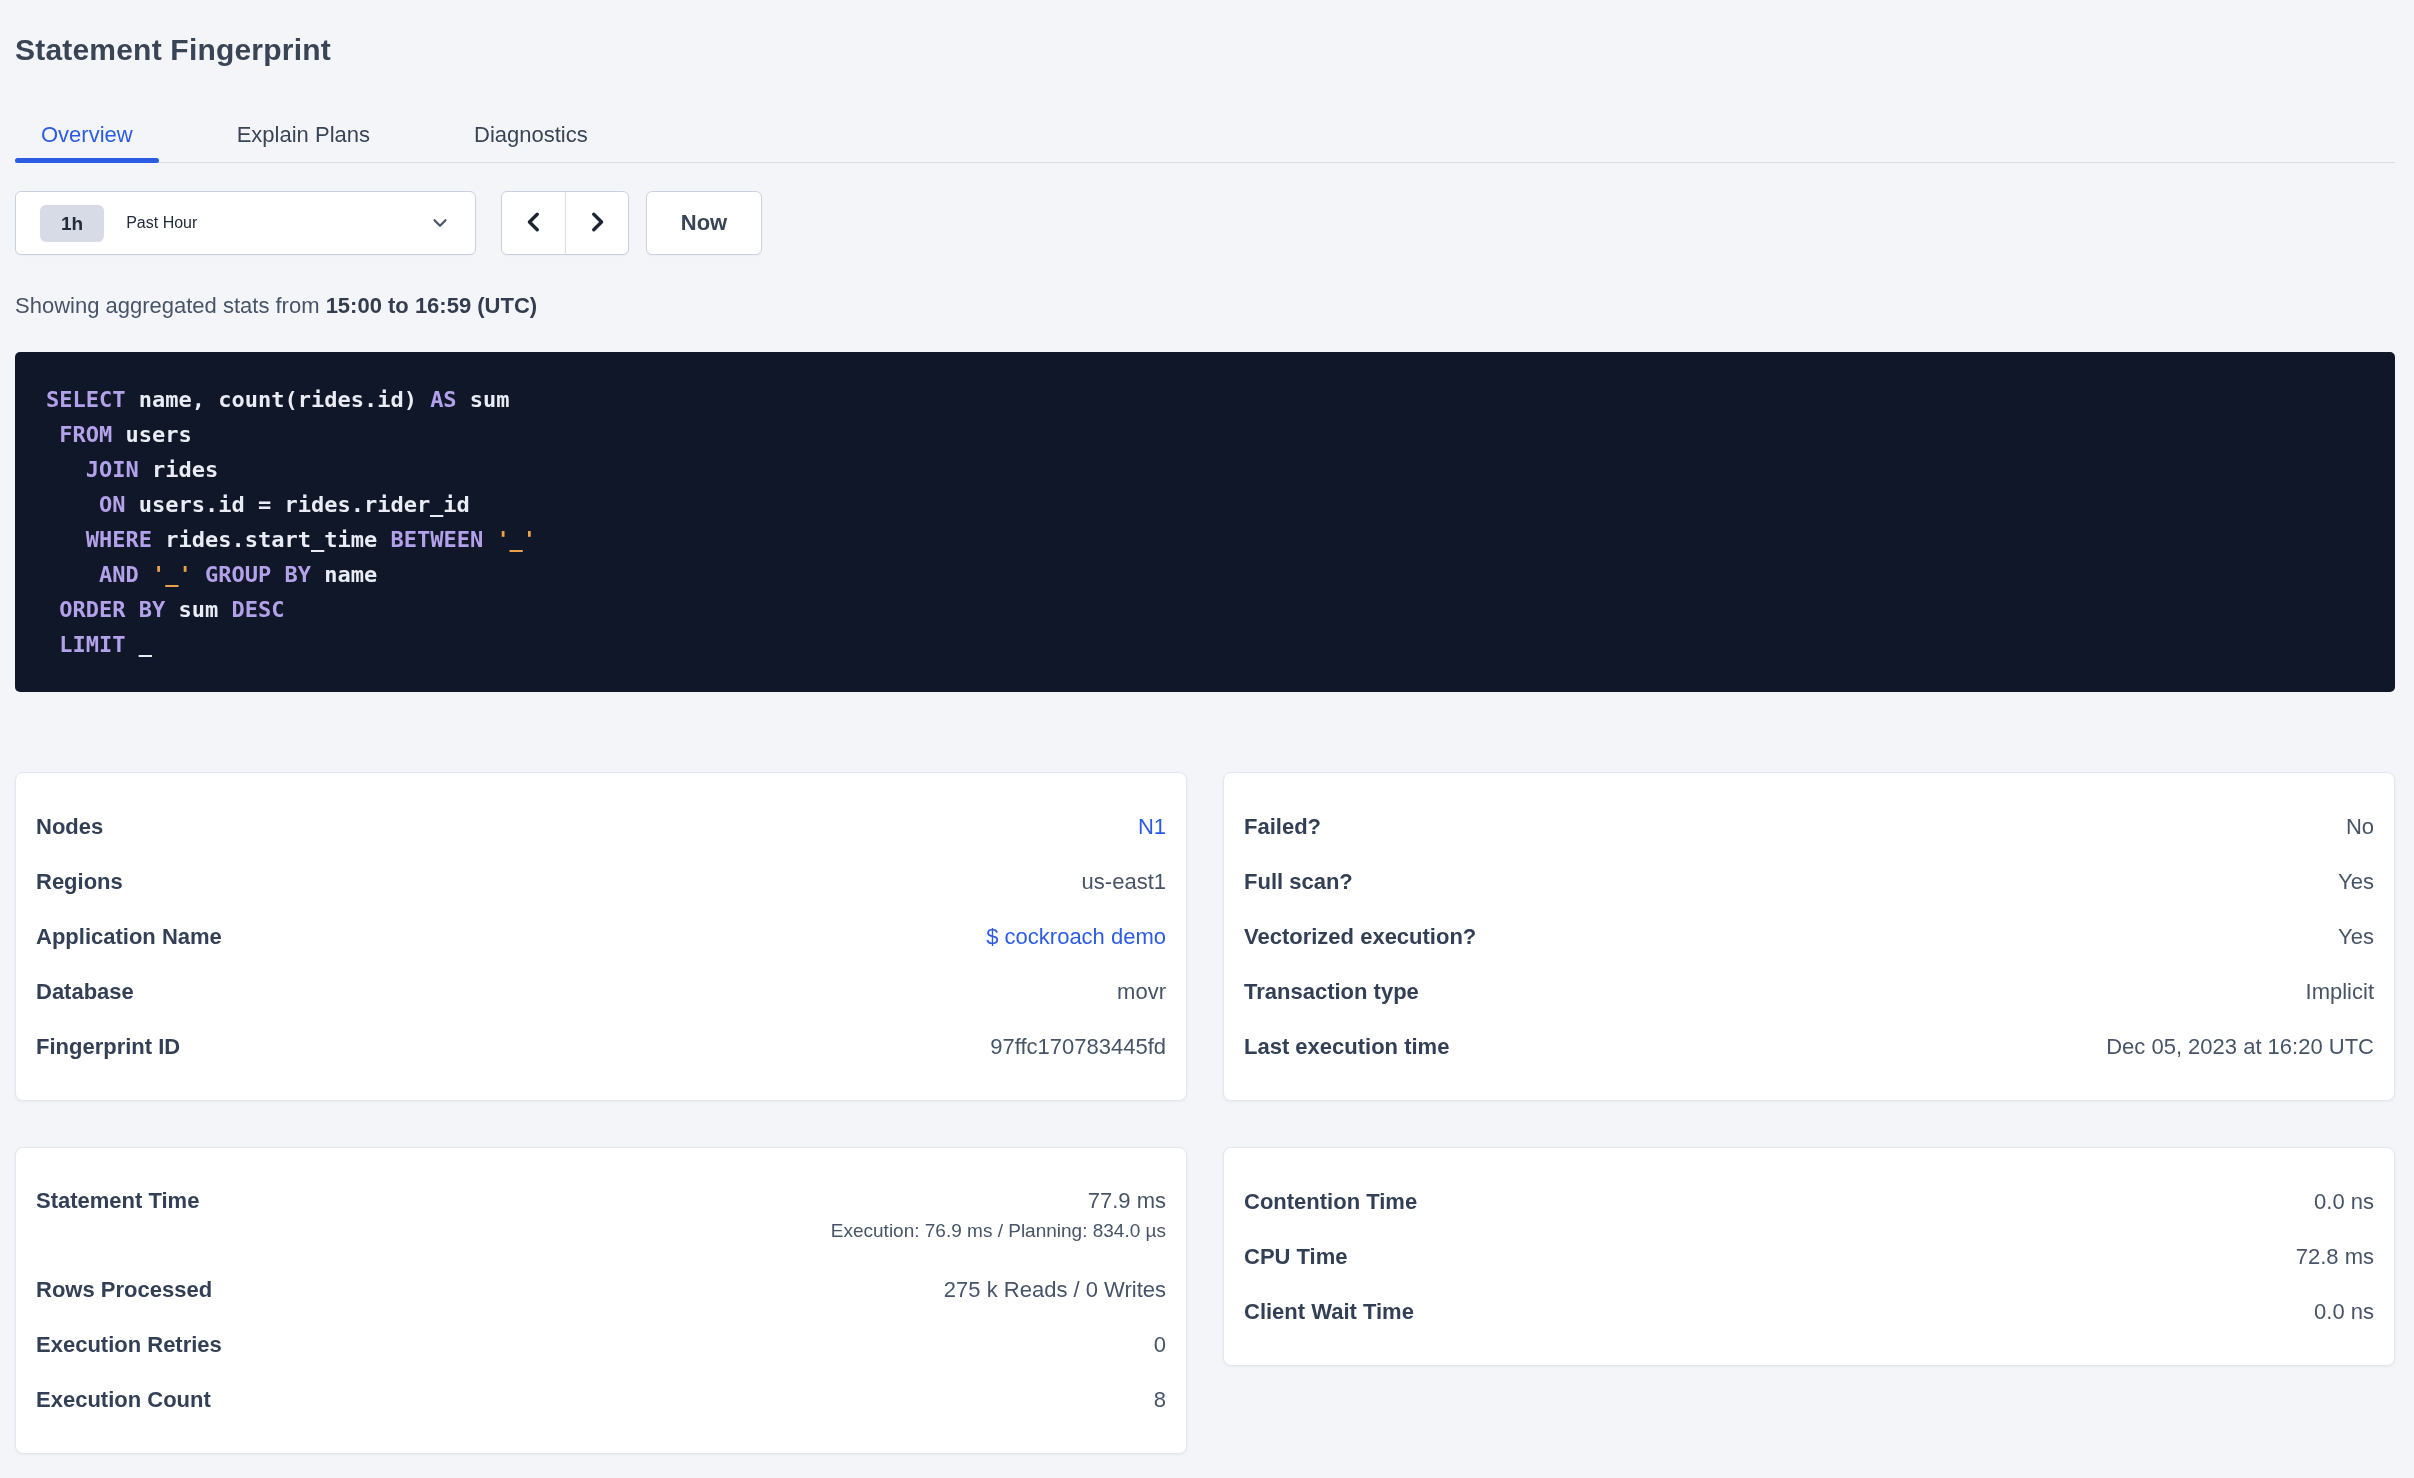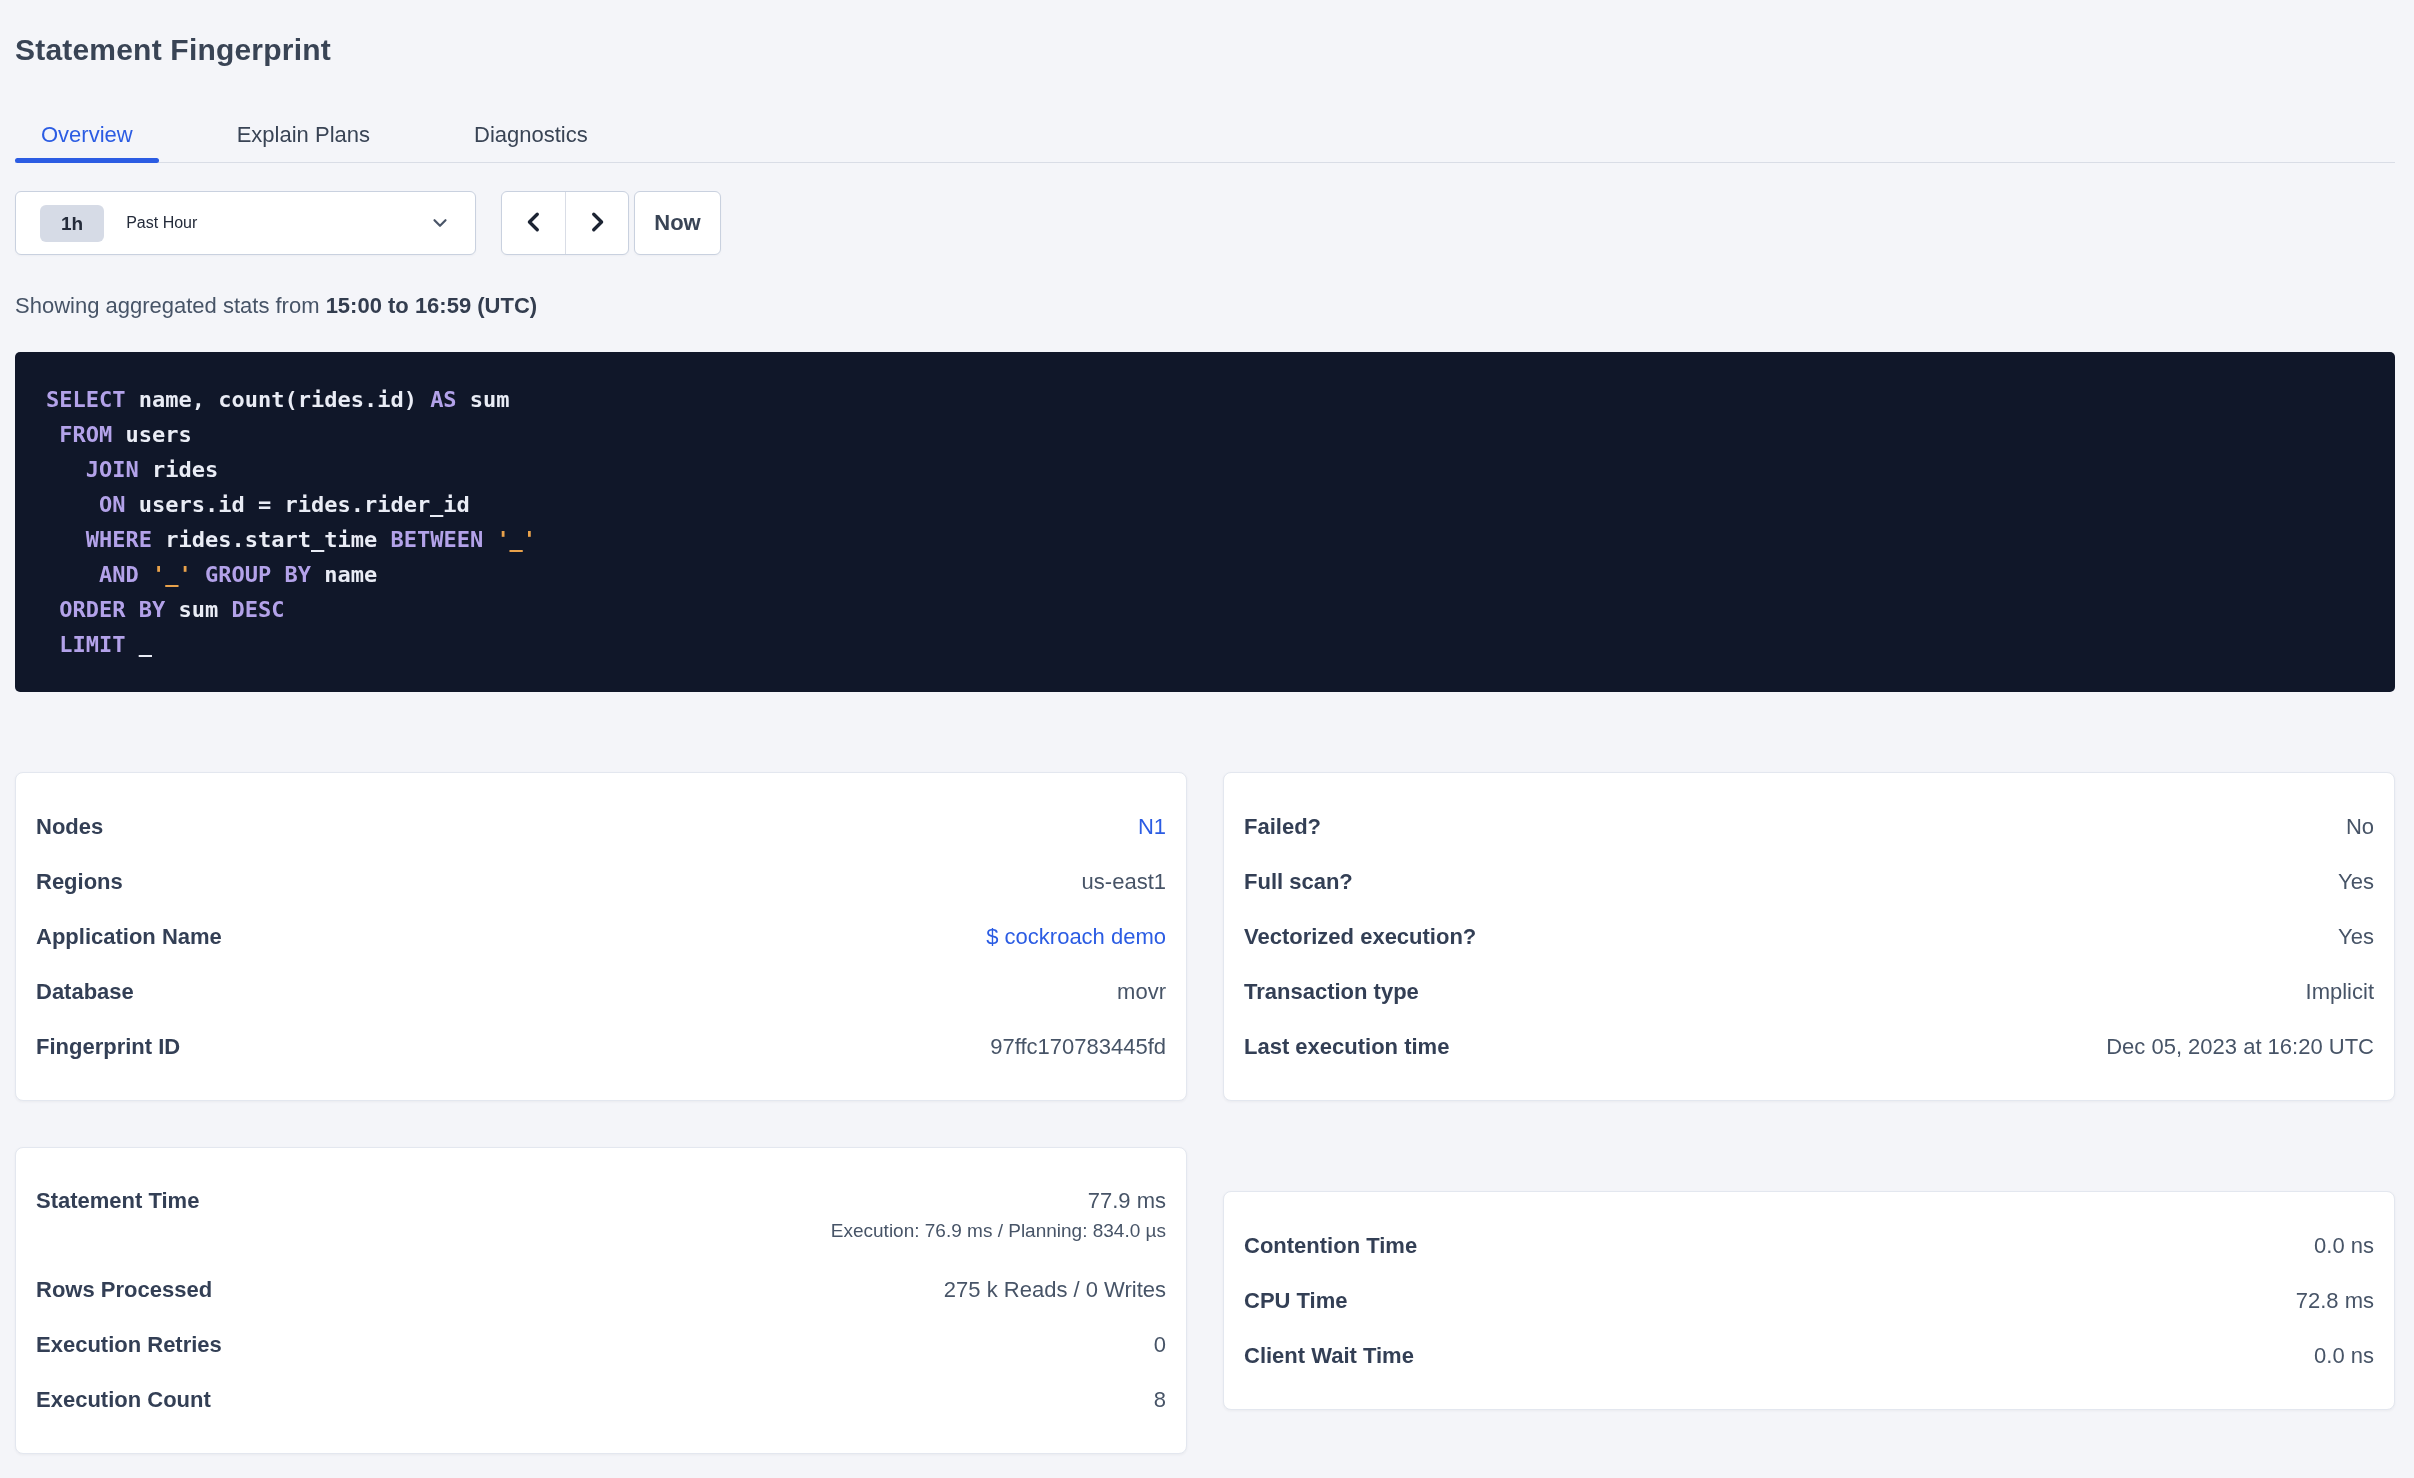--- a/index.html
+++ b/index.html
@@ -73,21 +73,21 @@
     background:var(--card-bg);
     border:1px solid var(--control-border);border-radius:6px;
     overflow:hidden;box-shadow:0 1px 2px rgba(40,50,70,.04);
   }
   .arrow-btn{
     width:63px;height:100%;background:transparent;border:none;
     display:flex;align-items:center;justify-content:center;cursor:pointer;
   }
   .arrow-btn + .arrow-btn{border-left:1px solid var(--divider);}
   .now-btn{
-    margin-left:5px;width:87px;height:64px;
+    margin-left:17px;width:116px;height:64px;
     background:var(--card-bg);border:1px solid var(--control-border);
     border-radius:6px;font-size:22px;font-weight:700;color:var(--heading-text);
     font-family:inherit;cursor:pointer;box-shadow:0 1px 2px rgba(40,50,70,.04);
   }
 
   
   .agg-note{margin-top:38px;font-size:22px;line-height:26px;color:var(--value-text);}
   .agg-note b{color:#333d4f;font-weight:700;}
 
   
@@ -100,21 +100,21 @@
     font-size:22px;line-height:35px;font-weight:700;
     color:var(--code-plain);white-space:pre;
   }
   .tok-kw{color:var(--code-keyword);}
   .tok-pl{color:var(--code-plain);}
   .tok-lit{color:var(--code-literal);}
 
   
   .cards-row{display:flex;gap:36px;align-items:flex-start;}
   .cards-row.first{margin-top:80px;}
-  .cards-row.second{margin-top:46px;align-items:center;}
+  .cards-row.second{margin-top:46px;}
   .card{
     flex:1;background:var(--card-bg);
     border:1px solid var(--card-border);border-radius:8px;
     padding:26px 20px;box-shadow:0 1px 3px rgba(33,43,67,.05);
   }
   .crow{
     min-height:55px;display:flex;align-items:center;
     justify-content:space-between;font-size:22px;gap:30px;
   }
   .crow .lbl{font-weight:700;color:var(--label-text);white-space:nowrap;}

